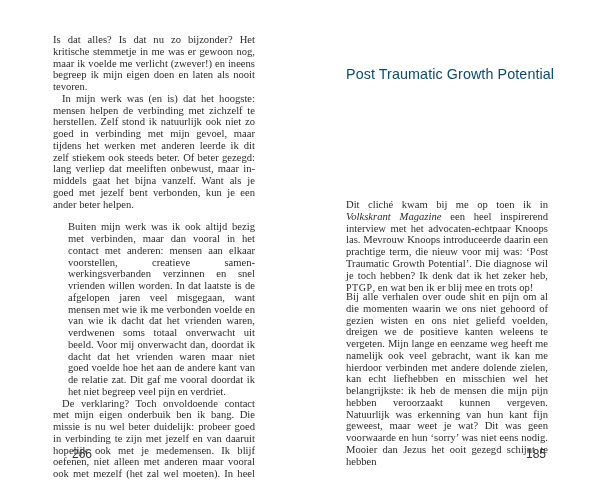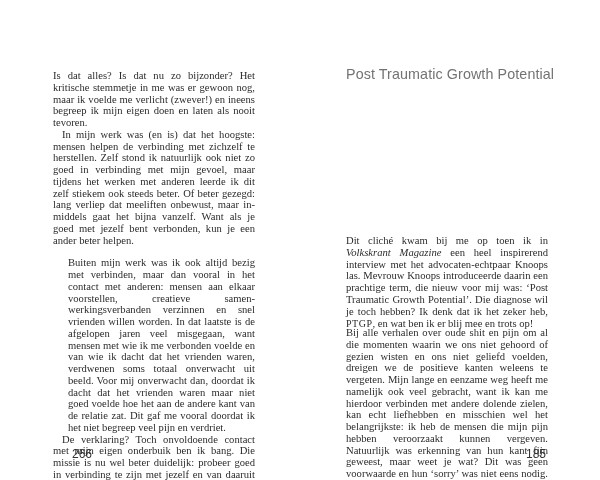--- a/index.html
+++ b/index.html
@@ -21,26 +21,26 @@
       font-family: "Liberation Serif", serif;
       font-size: 10.6px;
       line-height: 11.75px;
       text-align: justify;
       hyphens: manual;
       color: #2b2b2b;
     }
     .page-left .body-text { left: 53px; top: 34px; }
     .page-right .body-text { left: 46px; }
     .body-text p { margin: 0; text-indent: 9px; }
-    .body-text p.noindent { text-indent: 0; margin-top: 36px; }
+    .body-text p.noindent { text-indent: 0; }
     .body-text p.section { margin-top: 11px; margin-left: 15px; }
     .page-title {
       position: absolute; left: 46px; top: 66px;
       font-family: "Liberation Sans", sans-serif;
-      font-size: 14.3px; color: #737373; letter-spacing: 0.1px;
+      font-size: 14.3px; color: #0c4a6e; letter-spacing: 0.1px;
       white-space: nowrap; margin: 0; font-weight: normal;
     }
     .intro {
       position: absolute; left: 46px; top: 129px; width: 210px;
       font-family: "Liberation Sans", sans-serif;
       font-weight: bold; font-size: 7.6px; line-height: 12.2px;
       color: #2a2a2a; margin: 0;
     }
     .page-right .body-text.first { top: 199px; }
     .page-right .body-text.second { top: 291px; }

